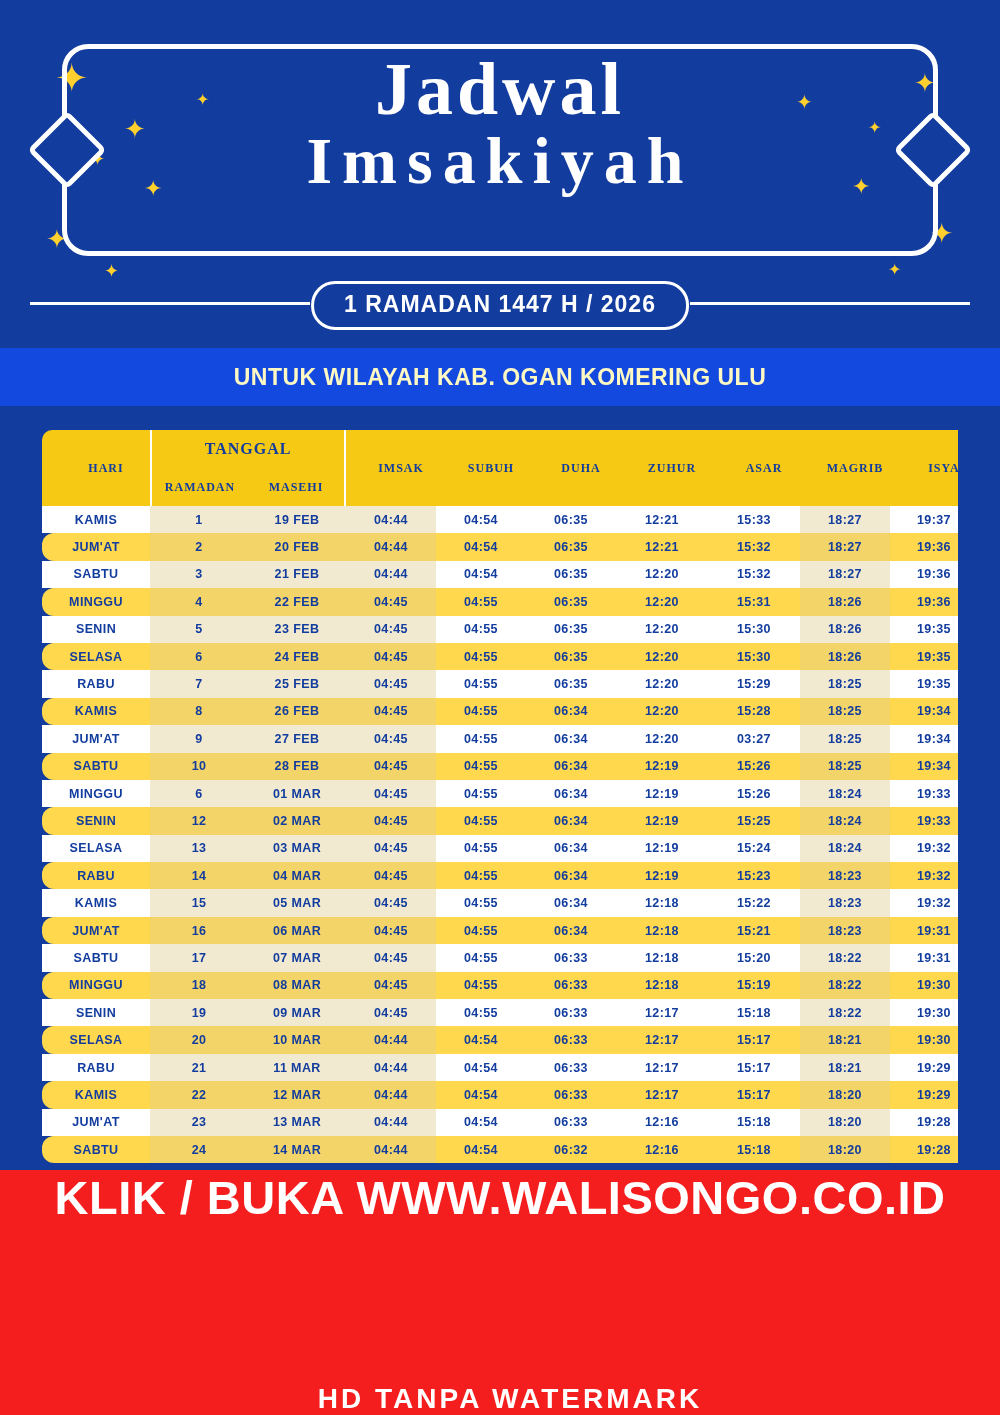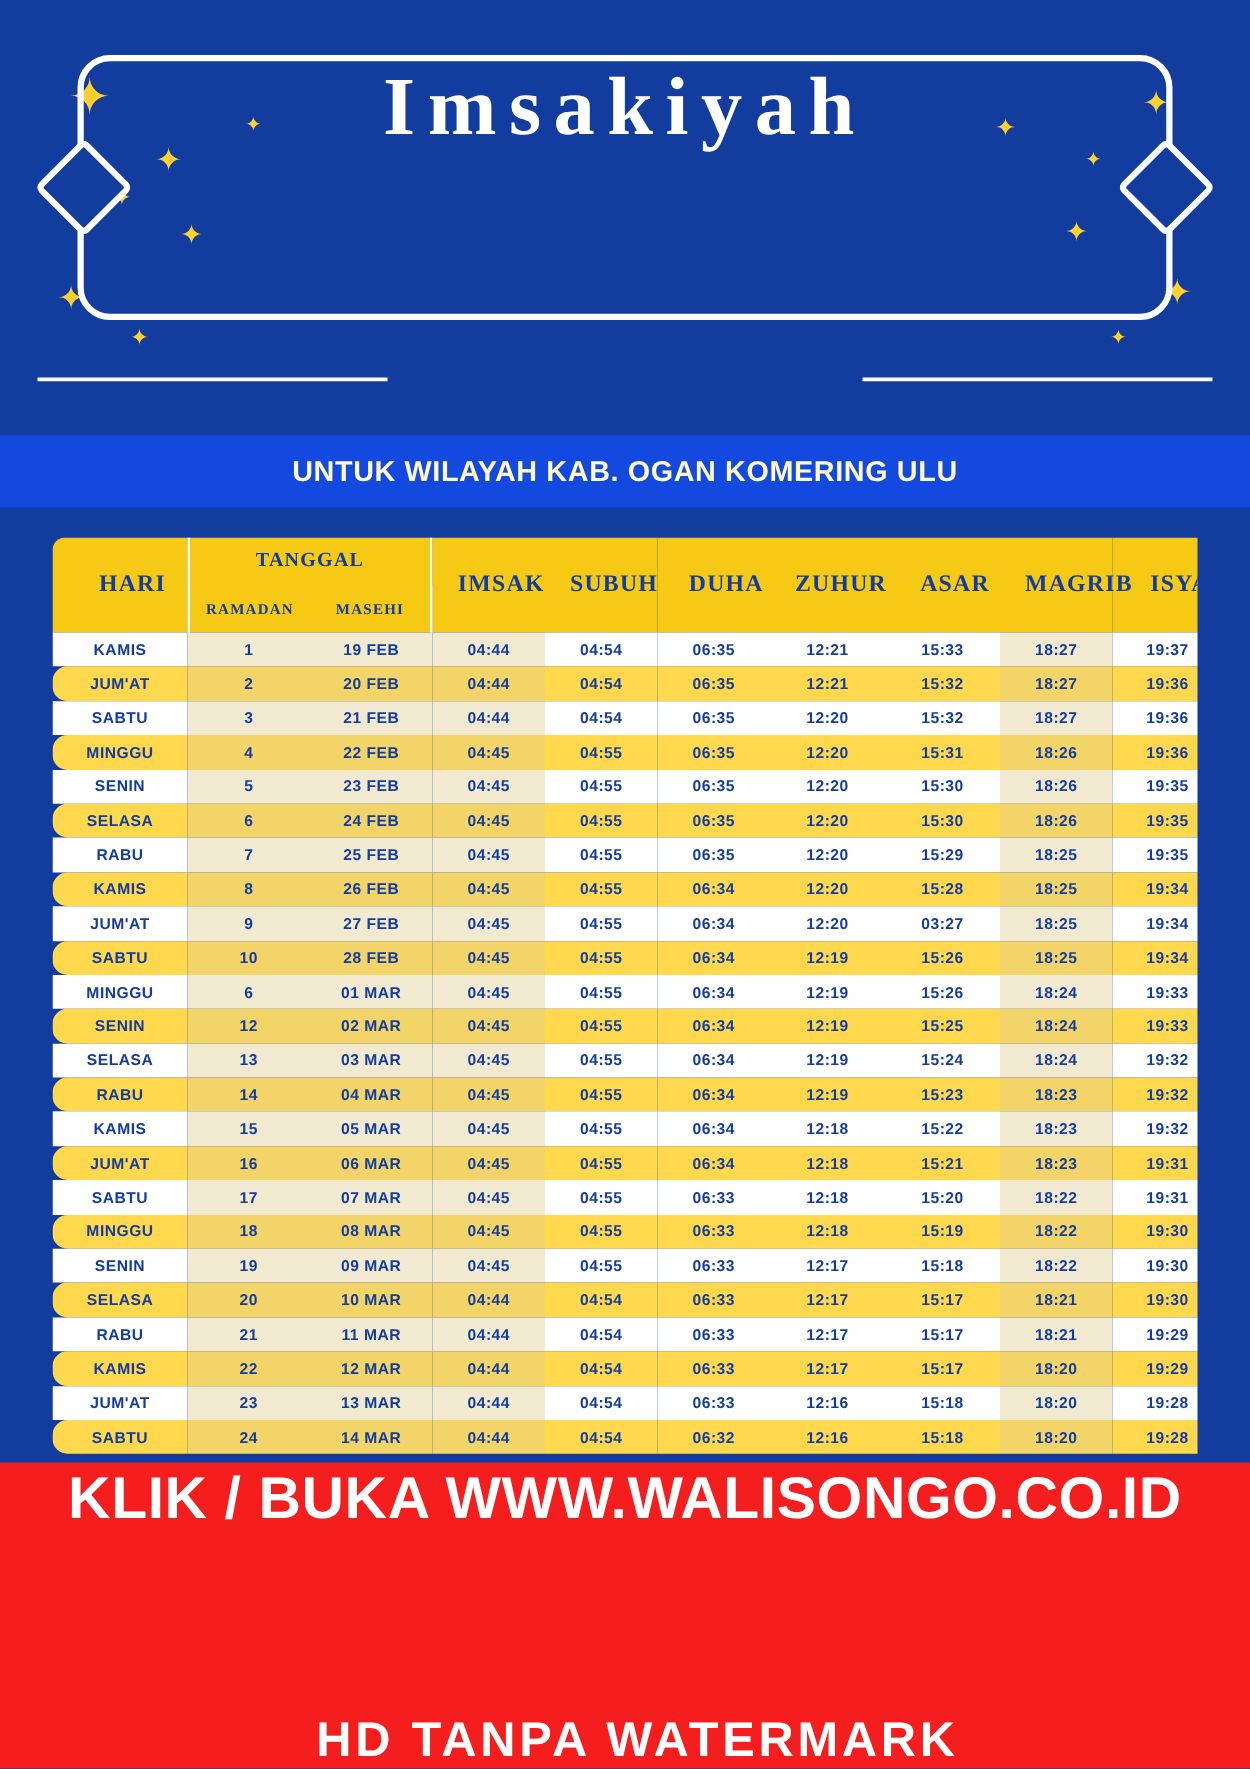--- a/index.html
+++ b/index.html
@@ -123,21 +123,21 @@
     background: #f6c915;
     color: #123c9e;
     font-family: "Liberation Serif", serif;
     font-weight: bold;
     letter-spacing: 1px;
     padding: 0;
     text-align: center;
     vertical-align: middle;
   }
   thead th.top    { height: 38px; font-size: 16px; }
-  thead th.tall   { height: 76px; font-size: 19px; padding-left: 20px; }
+  thead th.tall   { height: 76px; font-size: 12px; padding-left: 20px; }
   thead th.sub    { height: 38px; font-size: 12px; }
   thead th.first  { border-top-left-radius: 10px; }
   thead th.last   { border-top-right-radius: 10px; font-family: Liberation Serif, serif; }
   th.sep-l { border-left: 2px solid #ffffff; }
   th.sep-r { border-right: 2px solid #ffffff; }
 
   tbody td {
     height: 27.4px;
     text-align: center;
     font-size: 12.5px;
@@ -179,21 +179,21 @@
   .footer .l2 {
     color: #ffffff;
     font-weight: bold;
     font-size: 27.5px;
     letter-spacing: 0.3px;
     white-space: nowrap;
   }
   .footer .l3 {
     color: #ffffff;
     font-weight: bold;
-    font-size: 39px;
+    font-size: 28px;
     letter-spacing: 3px;
     white-space: nowrap;
     margin-left: 20px;
   }
 </style>
 </head>
 <body>
 
 <div id="page">
 
@@ -210,25 +210,27 @@
       <div class="star" style="left:868px; top:120px; font-size:16px;">✦</div>
       <div class="star" style="left:914px; top:70px;  font-size:26px;">✦</div>
       <div class="star" style="left:852px; top:176px; font-size:22px;">✦</div>
       <div class="star" style="left:930px; top:220px; font-size:28px;">✦</div>
       <div class="star" style="left:888px; top:262px; font-size:16px;">✦</div>
     </div>
 
     <div class="frame"></div>
 
     <div class="title-wrap">
+      <div class="title-line title-1">Jadwal</div>
       <div class="title-line title-2">Imsakiyah</div>
     </div>
 
     <div class="ribbon-rule left"></div>
     <div class="ribbon-rule right"></div>
+    <div class="ribbon">1 RAMADAN 1447 H / 2026</div>
   </div>
 
   <div class="region-bar">
     <span>UNTUK WILAYAH KAB. OGAN KOMERING ULU</span>
   </div>
 
   <div class="table-area">
     <table>
       <colgroup>
         <col style="width:108px">

